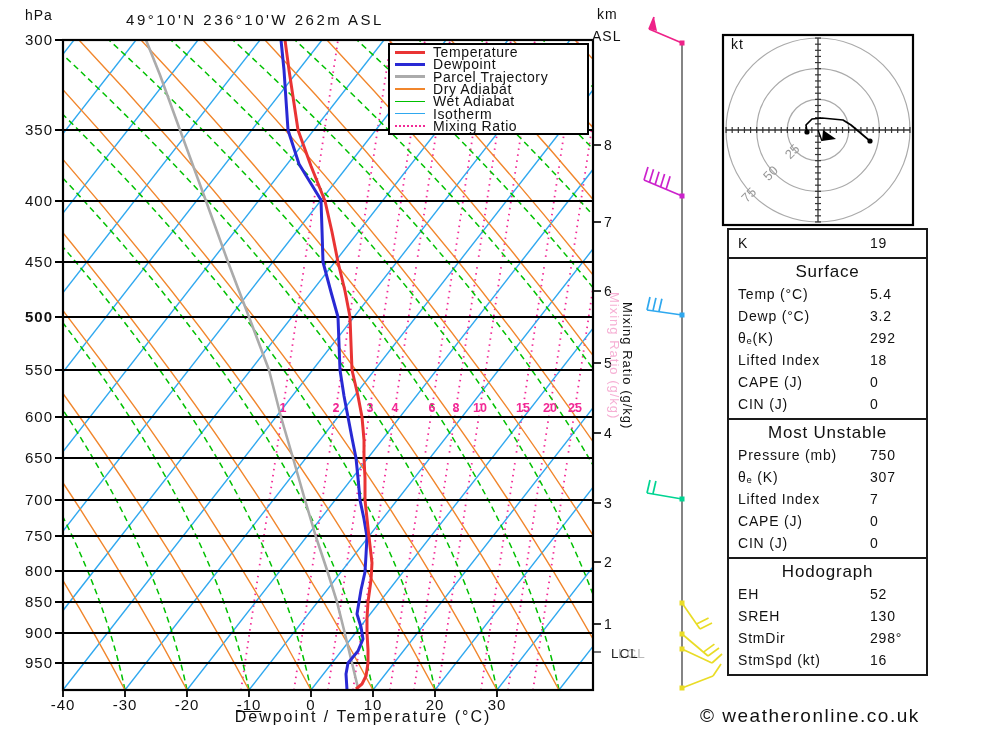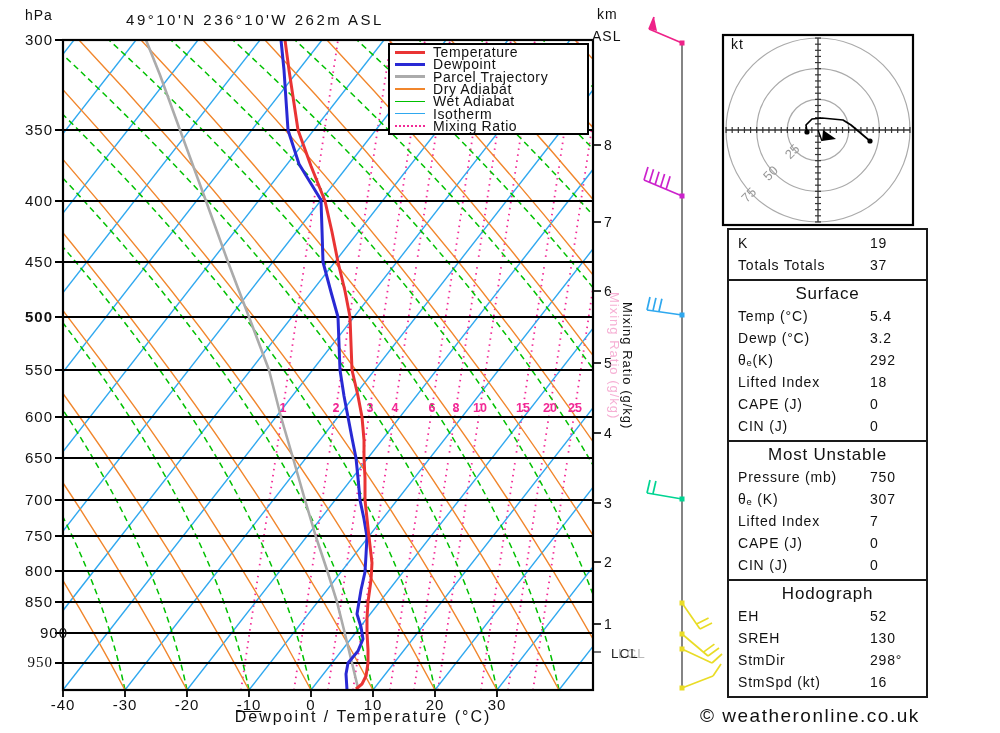--- a/index.html
+++ b/index.html
@@ -285,22 +285,22 @@
       <div class="abs pr-label" style="left: 5px; top: 192px;">400</div>
       <div class="abs pr-label" style="left: 5px; top: 253px;">450</div>
       <div class="abs pr-label" style="left: 5px; top: 308px; font-weight: bold;">500</div>
       <div class="abs pr-label" style="left: 5px; top: 361px;">550</div>
       <div class="abs pr-label" style="left: 5px; top: 408px;">600</div>
       <div class="abs pr-label" style="left: 5px; top: 449px;">650</div>
       <div class="abs pr-label" style="left: 5px; top: 491px;">700</div>
       <div class="abs pr-label" style="left: 5px; top: 527px;">750</div>
       <div class="abs pr-label" style="left: 5px; top: 562px;">800</div>
       <div class="abs pr-label" style="left: 5px; top: 593px;">850</div>
-      <div class="abs pr-label" style="left: 20px; top: 624px;">900</div>
-      <div class="abs pr-label" style="left: 5px; top: 654px; font-family: Liberation Serif, serif;">950</div>
+      <div class="abs pr-label" style="left: 5px; top: 624px;">900</div>
+      <div class="abs pr-label" style="left: 5px; top: 654px;">950</div>
     </div>
   <div id="temp-labels">
       <div class="abs tt-label" style="left: 33px; top: 696px;">-40</div>
       <div class="abs tt-label" style="left: 95px; top: 696px;">-30</div>
       <div class="abs tt-label" style="left: 157px; top: 696px;">-20</div>
       <div class="abs tt-label" style="left: 219px; top: 696px; text-decoration: underline;">-10</div>
       <div class="abs tt-label" style="left: 281px; top: 696px;">0</div>
       <div class="abs tt-label" style="left: 343px; top: 696px;">10</div>
       <div class="abs tt-label" style="left: 405px; top: 696px;">20</div>
       <div class="abs tt-label" style="left: 467px; top: 696px;">30</div>
@@ -363,21 +363,20 @@
         <span class="lg-swatch" style="border-top: 2px dotted rgb(242, 42, 150); height: 0px;"></span>
         <span class="lg-text">Mixing Ratio</span>
       </div>
     </div>
 
   <div class="abs kt">kt</div>
 
   <div class="abs stats" id="stats">
       <div class="sec">
         <div class="row"><span>K</span><span class="val">19</span></div>
-        <div class="row"><span>Totals Totals</span><span class="val">37</span></div>
       </div>
       <div class="sec">
         <div class="sec-title">Surface</div>
         <div class="row"><span>Temp (°C)</span><span class="val">5.4</span></div>
         <div class="row"><span>Dewp (°C)</span><span class="val">3.2</span></div>
         <div class="row"><span>θₑ(K)</span><span class="val">292</span></div>
         <div class="row"><span>Lifted Index</span><span class="val">18</span></div>
         <div class="row"><span>CAPE (J)</span><span class="val">0</span></div>
         <div class="row"><span>CIN (J)</span><span class="val">0</span></div>
       </div>

